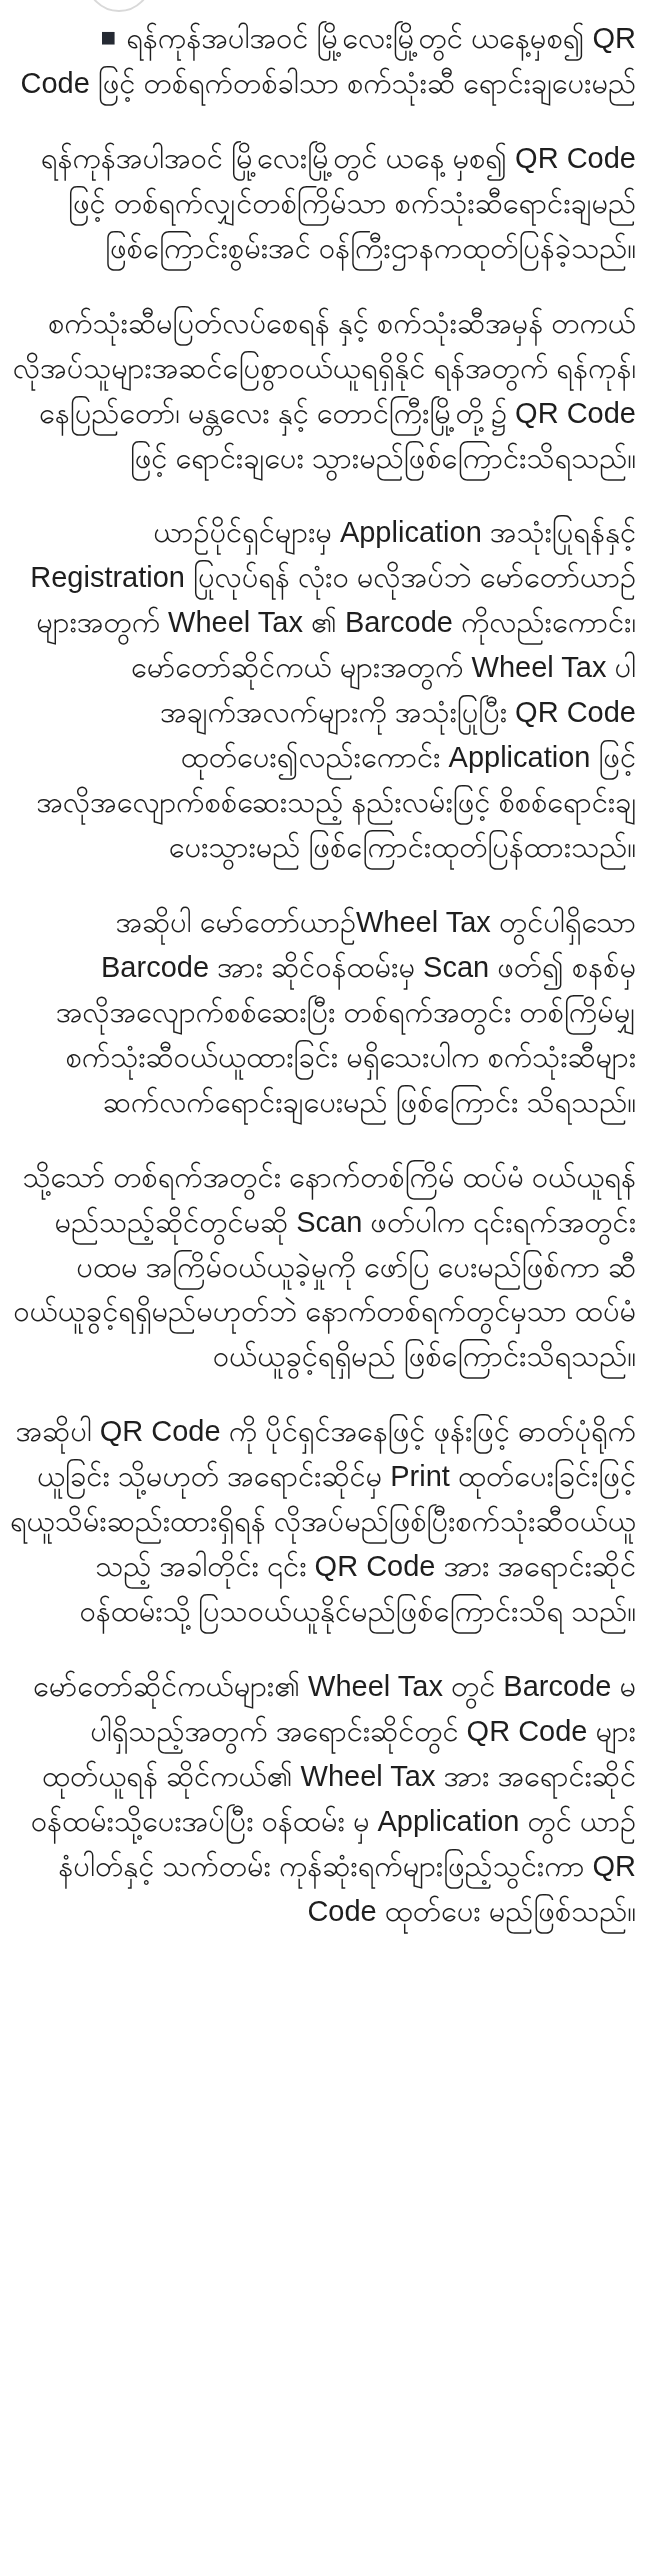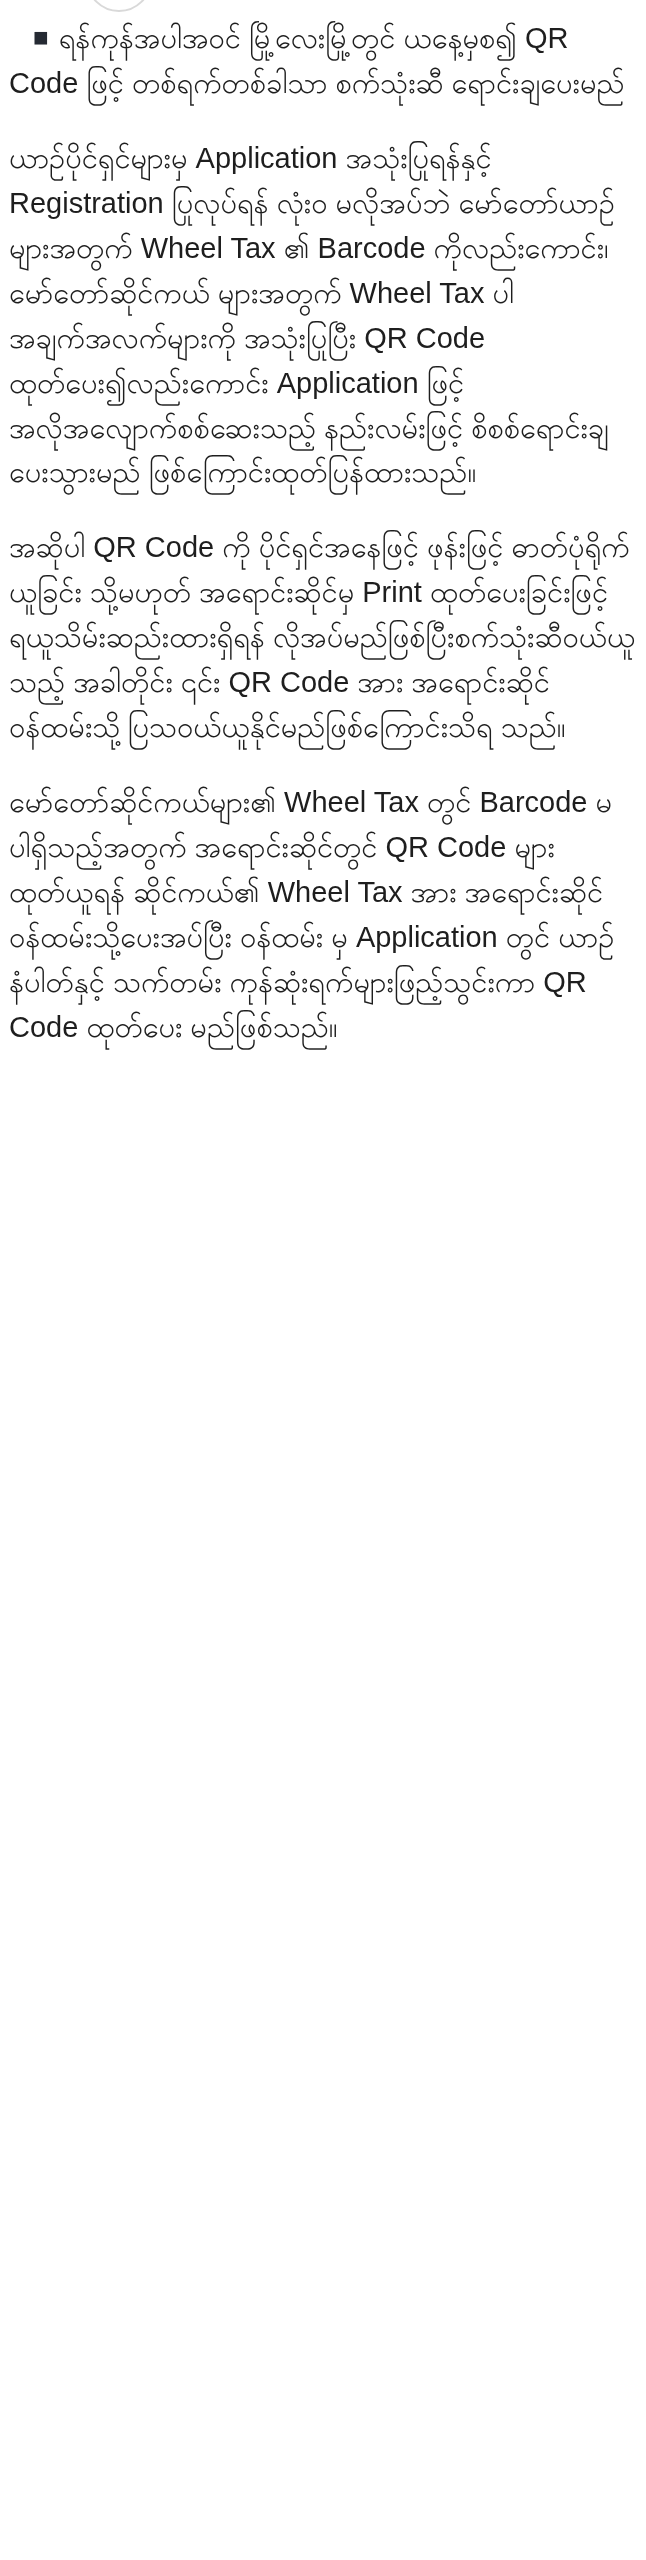--- a/index.html
+++ b/index.html
@@ -25,20 +25,21 @@
     background: transparent;
   }
   .article {
     position: relative;
     padding: 16px 10px 0 9px;
     color: #1e1e1e;
     font-size: 29px;
     line-height: 1.55;
     word-break: normal;
     overflow-wrap: break-word;
+    text-align: right;
   }
   .article p {
     margin: 0 0 30px 0;
   }
   p.headline {
     text-indent: 24px;
   }
   .bullet {
     color: #252a33;
     font-size: 26px;
@@ -51,17 +52,21 @@
 </style>
 </head>
 <body>
 
 <div class="cutoff-circle"></div>
 
 <div class="article">
 
   <p class="headline"><span class="bullet">■</span><span>ရန်ကုန်အပါအဝင် မြို့လေးမြို့တွင် ယနေ့မှစ၍ QR Code ဖြင့် တစ်ရက်တစ်ခါသာ စက်သုံးဆီ ရောင်းချပေးမည်</span></p>
 
+  <p>ရန်ကုန်အပါအဝင် မြို့လေးမြို့တွင် ယနေ့ မှစ၍ QR Code ဖြင့် တစ်ရက်လျှင်တစ်ကြိမ်သာ စက်သုံးဆီရောင်းချမည်ဖြစ်ကြောင်းစွမ်းအင် ဝန်ကြီးဌာနကထုတ်ပြန်ခဲ့သည်။</p>
+  <p>စက်သုံးဆီမပြတ်လပ်စေရန် နှင့် စက်သုံးဆီအမှန် တကယ်လိုအပ်သူများအဆင်ပြေစွာဝယ်ယူရရှိနိုင် ရန်အတွက် ရန်ကုန်၊နေပြည်တော်၊ မန္တလေး နှင့် တောင်ကြီးမြို့တို့၌ QR Code ဖြင့် ရောင်းချပေး သွားမည်ဖြစ်ကြောင်းသိရသည်။</p>
   <p>ယာဉ်ပိုင်ရှင်များမှ Application အသုံးပြုရန်နှင့် Registration ပြုလုပ်ရန် လုံးဝ မလိုအပ်ဘဲ မော်တော်ယာဉ်များအတွက် Wheel Tax ၏ Barcode ကိုလည်းကောင်း၊ မော်တော်ဆိုင်ကယ် များအတွက် Wheel Tax ပါအချက်အလက်များကို အသုံးပြုပြီး QR Code ထုတ်ပေး၍လည်းကောင်း Application ဖြင့် အလိုအလျောက်စစ်ဆေးသည့် နည်းလမ်းဖြင့် စိစစ်ရောင်းချပေးသွားမည် ဖြစ်ကြောင်းထုတ်ပြန်ထားသည်။</p>
+  <p>အဆိုပါ မော်တော်ယာဉ်Wheel Tax တွင်ပါရှိသော Barcode အား ဆိုင်ဝန်ထမ်းမှ Scan ဖတ်၍ စနစ်မှ အလိုအလျောက်စစ်ဆေးပြီး တစ်ရက်အတွင်း တစ်ကြိမ်မျှ စက်သုံးဆီဝယ်ယူထားခြင်း မရှိသေးပါက စက်သုံးဆီများဆက်လက်ရောင်းချပေးမည် ဖြစ်ကြောင်း သိရသည်။</p>
+  <p>သို့သော် တစ်ရက်အတွင်း နောက်တစ်ကြိမ် ထပ်မံ ဝယ်ယူရန် မည်သည့်ဆိုင်တွင်မဆို Scan ဖတ်ပါက ၎င်းရက်အတွင်း ပထမ အကြိမ်ဝယ်ယူခဲ့မှုကို ဖော်ပြ ပေးမည်ဖြစ်ကာ ဆီဝယ်ယူခွင့်ရရှိမည်မဟုတ်ဘဲ နောက်တစ်ရက်တွင်မှသာ ထပ်မံဝယ်ယူခွင့်ရရှိမည် ဖြစ်ကြောင်းသိရသည်။</p>
   <p>အဆိုပါ QR Code ကို ပိုင်ရှင်အနေဖြင့် ဖုန်းဖြင့် ဓာတ်ပုံရိုက်ယူခြင်း သို့မဟုတ် အရောင်းဆိုင်မှ Print ထုတ်ပေးခြင်းဖြင့် ရယူသိမ်းဆည်းထားရှိရန် လိုအပ်မည်ဖြစ်ပြီးစက်သုံးဆီဝယ်ယူသည့် အခါတိုင်း ၎င်း QR Code အား အရောင်းဆိုင် ဝန်ထမ်းသို့ပြသဝယ်ယူနိုင်မည်ဖြစ်ကြောင်းသိရ သည်။</p>
   <p>မော်တော်ဆိုင်ကယ်များ၏ Wheel Tax တွင် Barcode မပါရှိသည့်အတွက် အရောင်းဆိုင်တွင် QR Code များထုတ်ယူရန် ဆိုင်ကယ်၏ Wheel Tax အား အရောင်းဆိုင်ဝန်ထမ်းသို့ပေးအပ်ပြီး ဝန်ထမ်း မှ Application တွင် ယာဉ် နံပါတ်နှင့် သက်တမ်း ကုန်ဆုံးရက်များဖြည့်သွင်းကာ QR Code ထုတ်ပေး မည်ဖြစ်သည်။</p>
 
 </div>
 
 </body></html>

